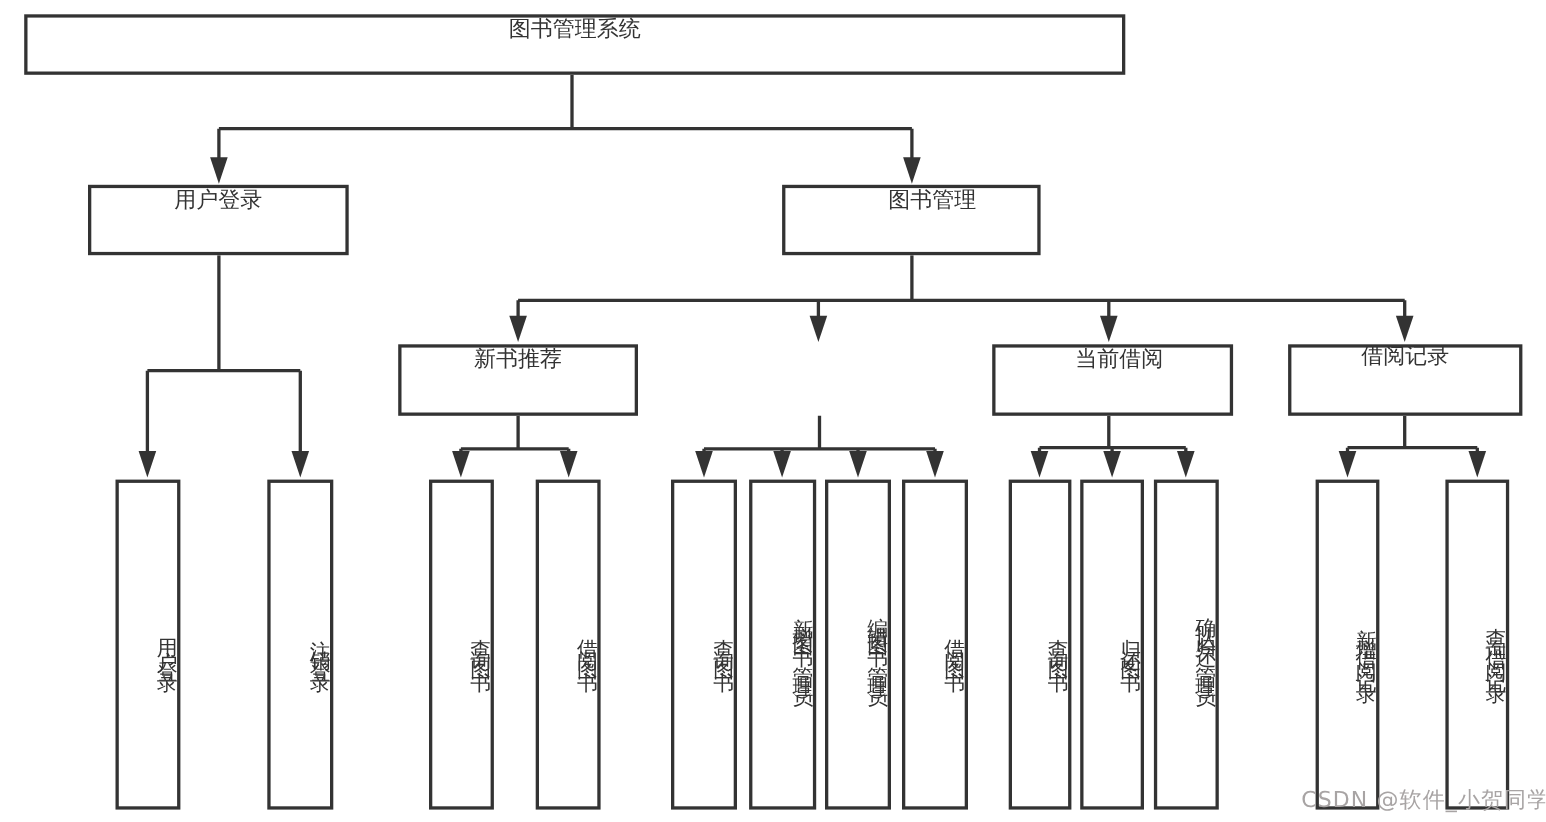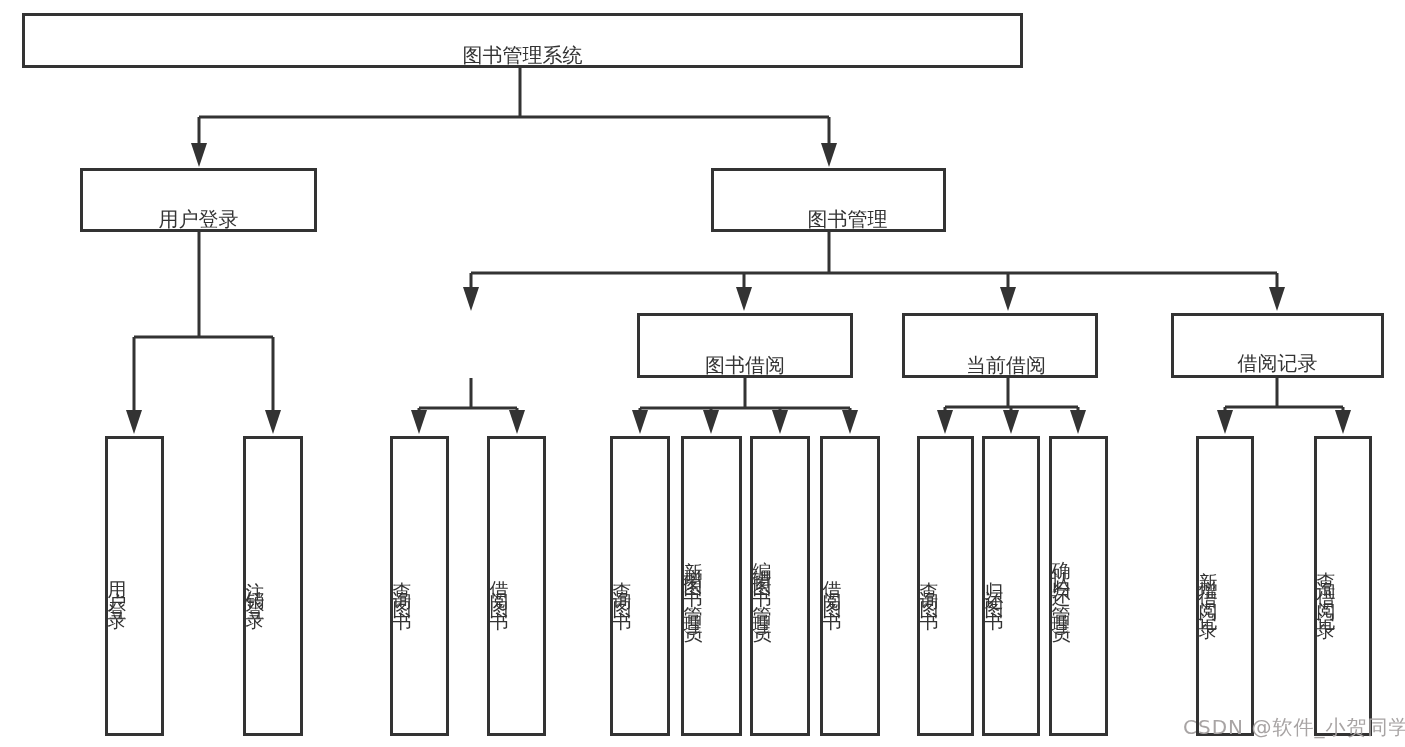--- a/index.html
+++ b/index.html
@@ -17,21 +17,21 @@
     overflow:hidden;
   }
   #wires{position:absolute;left:0;top:0;width:1405px;height:747px;}
   #wires path{stroke:var(--line);stroke-width:3;fill:none;}
   #wires polygon{fill:var(--line);stroke:none;}
   .node{
     position:absolute;
     box-sizing:border-box;
     border:3px solid var(--line);
     background:var(--background);
-    display:flex;align-items:flex-end;justify-content:center;
+    display:flex;align-items:flex-start;justify-content:center;
     text-align:center;
     font-size:20px;
     color:var(--text);
     line-height:1;
   }
   .root{left:22px;top:13px;width:1001px;height:55px;}
   .branch{top:168px;height:64px;}
   .module{top:313px;height:65px;}
   .leaf{
     top:436px;height:300px;
@@ -112,24 +112,24 @@
     <span>图书管理系统</span>
   </div>
 
   <div class="node branch" style="left:80px;width:237px;">
     <span>用户登录</span>
   </div>
   <div class="node branch" style="left:711px;width:235px;padding-left:38px;">
     <span>图书管理</span>
   </div>
 
-  <div class="node module" style="left:637px;width:216px;">
-    <span>图书借阅</span>
+  <div class="node module" style="left:362px;width:218px;">
+    <span>新书推荐</span>
   </div>
-  <div class="node module" style="left:902px;width:196px;padding-left:12px;">
+  <div class="node module" style="left:902px;width:219px;padding-left:12px;">
     <span>当前借阅</span>
   </div>
   <div class="node module" style="left:1171px;width:213px;font-family:Liberation Mono, monospace;">
     <span>借阅记录</span>
   </div>
 
   <div class="node leaf" style="left:105px;width:59px;">
     <span>用户登录</span>
   </div>
   <div class="node leaf" style="left:243px;width:60px;">

